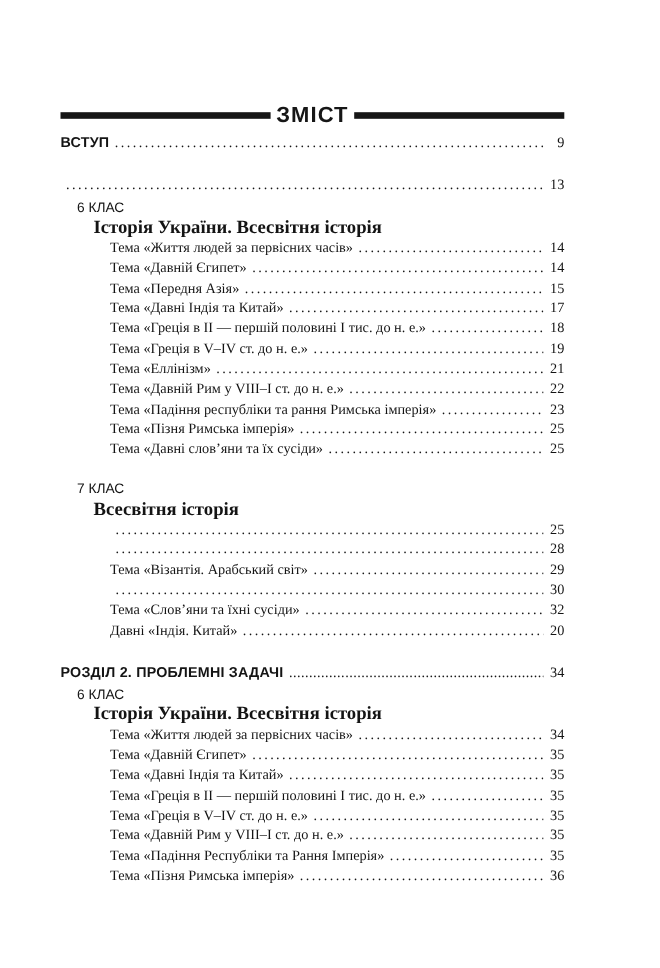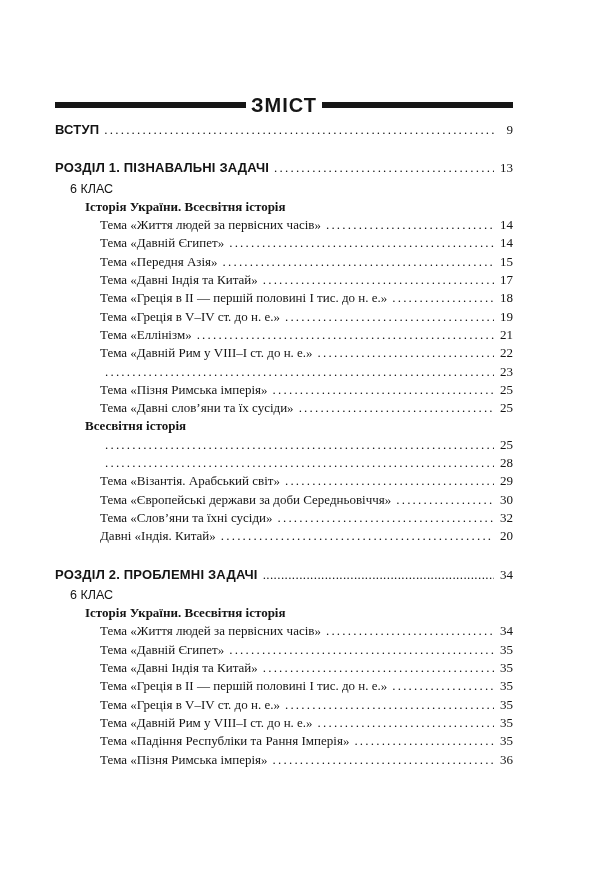--- a/index.html
+++ b/index.html
@@ -60,21 +60,21 @@
   .grade {
     font-family: "Liberation Sans", sans-serif;
     font-size: 12.5px;
     padding-left: 15px;
   }
   .chapter + .grade { margin-top: 2px; }
   .topic + .grade { margin-top: 18px; }
   .subject {
     font-family: "Liberation Serif", serif;
     font-weight: bold;
-    font-size: 13px;
+    font-size: 17px;
     padding-left: 30px;
   }
   .topic { padding-left: 45px; }
   .leader {
     flex: 1 1 auto;
     overflow: hidden;
     white-space: nowrap;
     padding-left: 5px;
     letter-spacing: 2.2px;
     font-family: "Liberation Serif", serif;
@@ -98,21 +98,20 @@
     <span class="title">ЗМІСТ</span>
     <span class="bar"></span>
   </div>
   <div id="toc-list">
       <div class="row vstup">
         <span class="label">ВСТУП</span>
         <span class="leader">................................................................................................................................................................</span>
         <span class="pnum">9</span>
       </div>
       <div class="row chapter">
-        <span class="label">РОЗДІЛ 1. ПІЗНАВАЛЬНІ ЗАДАЧІ</span>
         <span class="leader">................................................................................................................................................................</span>
         <span class="pnum">13</span>
       </div>
       <div class="row grade">
         <span class="label">6 КЛАС</span>
       </div>
       <div class="row subject">
         <span class="label">Історія України. Всесвітня історія</span>
       </div>
       <div class="row topic">
@@ -149,51 +148,54 @@
         <span class="label">Тема «Еллінізм»</span>
         <span class="leader">................................................................................................................................................................</span>
         <span class="pnum">21</span>
       </div>
       <div class="row topic">
         <span class="label">Тема «Давній Рим у VIII–I ст. до н. е.»</span>
         <span class="leader">................................................................................................................................................................</span>
         <span class="pnum">22</span>
       </div>
       <div class="row topic">
+        <span class="label">Тема «Падіння республіки та рання Римська імперія»</span>
         <span class="leader">................................................................................................................................................................</span>
         <span class="pnum">23</span>
       </div>
       <div class="row topic">
         <span class="label">Тема «Пізня Римська імперія»</span>
         <span class="leader">................................................................................................................................................................</span>
         <span class="pnum">25</span>
       </div>
       <div class="row topic">
         <span class="label">Тема «Давні слов’яни та їх сусіди»</span>
         <span class="leader">................................................................................................................................................................</span>
         <span class="pnum">25</span>
+      </div>
+      <div class="row grade">
+        <span class="label">7 КЛАС</span>
       </div>
       <div class="row subject">
         <span class="label">Всесвітня історія</span>
       </div>
       <div class="row topic">
         <span class="leader">................................................................................................................................................................</span>
         <span class="pnum">25</span>
       </div>
       <div class="row topic">
         <span class="leader">................................................................................................................................................................</span>
         <span class="pnum">28</span>
       </div>
       <div class="row topic">
         <span class="label">Тема «Візантія. Арабський світ»</span>
         <span class="leader">................................................................................................................................................................</span>
         <span class="pnum">29</span>
       </div>
       <div class="row topic">
-        <span class="label">Тема «Європейські держави за доби Середньовіччя»</span>
         <span class="leader">................................................................................................................................................................</span>
         <span class="pnum">30</span>
       </div>
       <div class="row topic">
         <span class="label">Тема «Слов’яни та їхні сусіди»</span>
         <span class="leader">................................................................................................................................................................</span>
         <span class="pnum">32</span>
       </div>
       <div class="row topic">
         <span class="label">Давні «Індія. Китай»</span>

